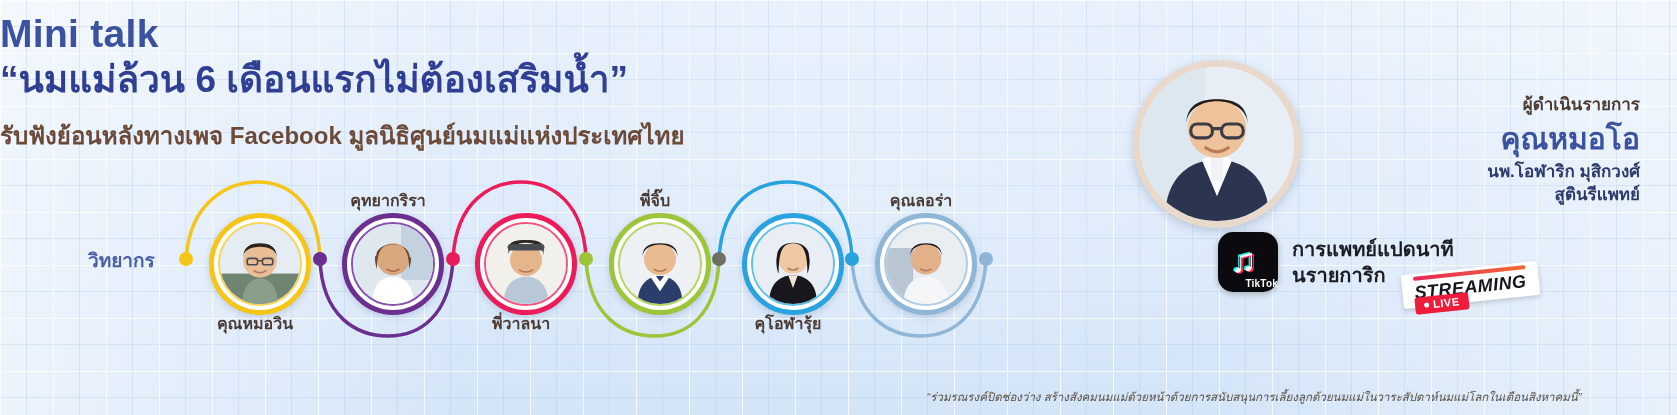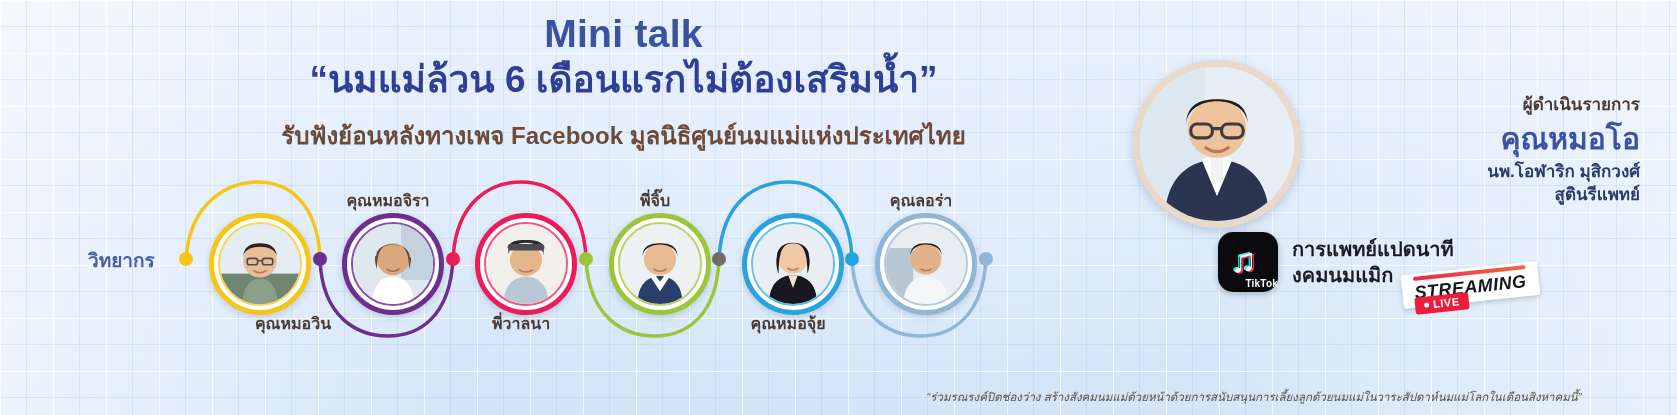--- a/index.html
+++ b/index.html
@@ -25,21 +25,21 @@
     background-size:53px 53px,53px 53px,53px 53px,53px 53px;
     background-position:0 0,0 0,26px 0,0 26px;
     pointer-events:none;
   }
   .vignette{
     position:absolute;inset:0;pointer-events:none;
     background:radial-gradient(ellipse at 50% 45%, rgba(255,255,255,.28), rgba(255,255,255,0) 62%);
   }
 
   
-  .header{position:absolute;left:0;right:430px;top:14px;text-align:center;}
+  .header{position:absolute;left:0;right:430px;top:14px;}
   .title-main{
     font-size:39px;font-weight:bold;color:#3a52a0;letter-spacing:.3px;line-height:1.05;
   }
   .title-quote{
     font-size:37px;font-weight:bold;color:#2f3f94;line-height:1.18;margin-top:3px;
     white-space:nowrap;
   }
   .subtitle{
     font-size:24px;font-weight:bold;color:#6b4a3a;margin-top:14px;white-space:nowrap;
   }
@@ -169,35 +169,35 @@
         <path d="M28 100 C28 76 40 68 50 68 C60 68 72 76 72 100 Z" fill="#8a9e89"></path>
         <circle cx="50" cy="46" r="21" fill="#e9bd96"></circle>
         <path d="M29 42 C29 24 71 24 71 42 C71 30 64 24 50 24 C36 24 29 30 29 42 Z" fill="#2c2420"></path>
         <rect x="34" y="43" width="13" height="8" rx="3" fill="none" stroke="#4a4a52" stroke-width="2"></rect>
         <rect x="53" y="43" width="13" height="8" rx="3" fill="none" stroke="#4a4a52" stroke-width="2"></rect>
         <line x1="47" y1="46" x2="53" y2="46" stroke="#4a4a52" stroke-width="2"></line>
         <path d="M42 58 Q50 64 58 58" stroke="#b4775c" stroke-width="2" fill="none"></path>
       </svg>
     </div>
   </div>
-  <div class="name" style="left:255px;top:311px;margin-left:38px;">คุณหมอวิน</div>
+  <div class="name" style="left:255px;top:311px;">คุณหมอวิน</div>
 
   <div class="avatar" style="left:342px;top:213px;width:92px;height:92px;border:5px solid #6b2f8f;background:#fff;">
     <div class="inner" style="inset:4px;border:2px solid #8a4fae;">
       <svg class="face" viewBox="0 0 100 100">
         <rect width="100" height="100" fill="#dfe7ef"></rect>
         <rect x="60" width="40" height="70" fill="#c3d2de"></rect>
         <path d="M24 100 C24 74 38 66 50 66 C62 66 76 74 76 100 Z" fill="#ffffff"></path>
         <circle cx="50" cy="44" r="20" fill="#d9a87f"></circle>
         <path d="M29 40 C29 20 71 20 71 42 C74 38 72 52 70 56 C70 30 62 26 50 26 C38 26 30 30 30 56 C28 52 26 38 29 40 Z" fill="#6d4530"></path>
         <path d="M42 56 Q50 62 58 56" stroke="#a8664a" stroke-width="2" fill="none"></path>
       </svg>
     </div>
   </div>
-  <div class="name" style="left:388px;top:188px;">คุณหมอจิรา</div>
+  <div class="name" style="left:388px;top:188px;">คุทยากริรา</div>
 
   <div class="avatar" style="left:475px;top:213px;width:92px;height:92px;border:5px solid #ec1b5a;background:#fff;">
     <div class="inner" style="inset:4px;border:2px solid #f4547f;">
       <svg class="face" viewBox="0 0 100 100">
         <rect width="100" height="100" fill="#f2f0ea"></rect>
         <path d="M22 100 C22 74 37 66 50 66 C63 66 78 74 78 100 Z" fill="#b9c8d6"></path>
         <circle cx="50" cy="45" r="20" fill="#e5b58c"></circle>
         <path d="M28 40 C28 18 72 18 72 40 L72 30 C72 22 62 20 50 20 C38 20 28 22 28 30 Z" fill="#2e2723"></path>
         <rect x="27" y="25" width="46" height="8" rx="4" fill="#4a4a52"></rect>
         <path d="M41 57 Q50 63 59 57" stroke="#b5765a" stroke-width="2" fill="none"></path>
@@ -225,21 +225,21 @@
       <svg class="face" viewBox="0 0 100 100">
         <rect width="100" height="100" fill="#e8eef4"></rect>
         <path d="M20 100 C20 72 36 64 50 64 C64 64 80 72 80 100 Z" fill="#17171d"></path>
         <path d="M44 64 L50 80 L56 64 Z" fill="#f0e3d7"></path>
         <circle cx="50" cy="43" r="19" fill="#f0c9a4"></circle>
         <path d="M30 40 C30 18 70 18 70 40 C72 46 70 58 68 62 C68 32 62 24 50 24 C38 24 32 32 32 62 C30 58 28 46 30 40 Z" fill="#17171d"></path>
         <path d="M43 55 Q50 60 57 55" stroke="#bb7f5e" stroke-width="2" fill="none"></path>
       </svg>
     </div>
   </div>
-  <div class="name" style="left:788px;top:311px;">คุณหมอจุ้ย</div>
+  <div class="name" style="left:788px;top:311px;">คุโอฬารุ้ย</div>
 
   <div class="avatar" style="left:875px;top:213px;width:92px;height:92px;border:5px solid #8fb6d6;background:#fff;">
     <div class="inner" style="inset:4px;border:2px solid #b2cde3;">
       <svg class="face" viewBox="0 0 100 100">
         <rect width="100" height="100" fill="#e9eef3"></rect>
         <rect x="0" y="30" width="34" height="70" fill="#b8c6d2"></rect>
         <path d="M22 100 C22 74 37 66 50 66 C63 66 78 74 78 100 Z" fill="#f4f6f8"></path>
         <circle cx="50" cy="44" r="19" fill="#e2b089"></circle>
         <path d="M30 42 C30 20 70 20 70 42 C70 28 62 24 50 24 C38 24 30 28 30 42 Z" fill="#20191b"></path>
         <path d="M43 56 Q50 61 57 56" stroke="#b5765a" stroke-width="2" fill="none"></path>
@@ -277,21 +277,21 @@
     <div class="tt-icon">
       <div class="tt-note">
         <span class="tt-glyph tt-cyan" style="left:-2px;top:-1px;">♫</span>
         <span class="tt-glyph tt-pink" style="left:2px;top:1px;">♫</span>
         <span class="tt-glyph" style="left:0;top:0;color:#ffffff;">♫</span>
       </div>
       <div class="tt-label">TikTok</div>
     </div>
     <div class="tt-text">
       <div>การแพทย์แปดนาที</div>
-      <div>งคมนมแมิก</div>
+      <div>นรายการิก</div>
     </div>
   </div>
 
   <div class="streaming">
     <div class="bar"></div>
     <div class="word">STREAMING</div>
   </div>
   <div class="live">
     <span class="dot"></span>
     <span>LIVE</span>

